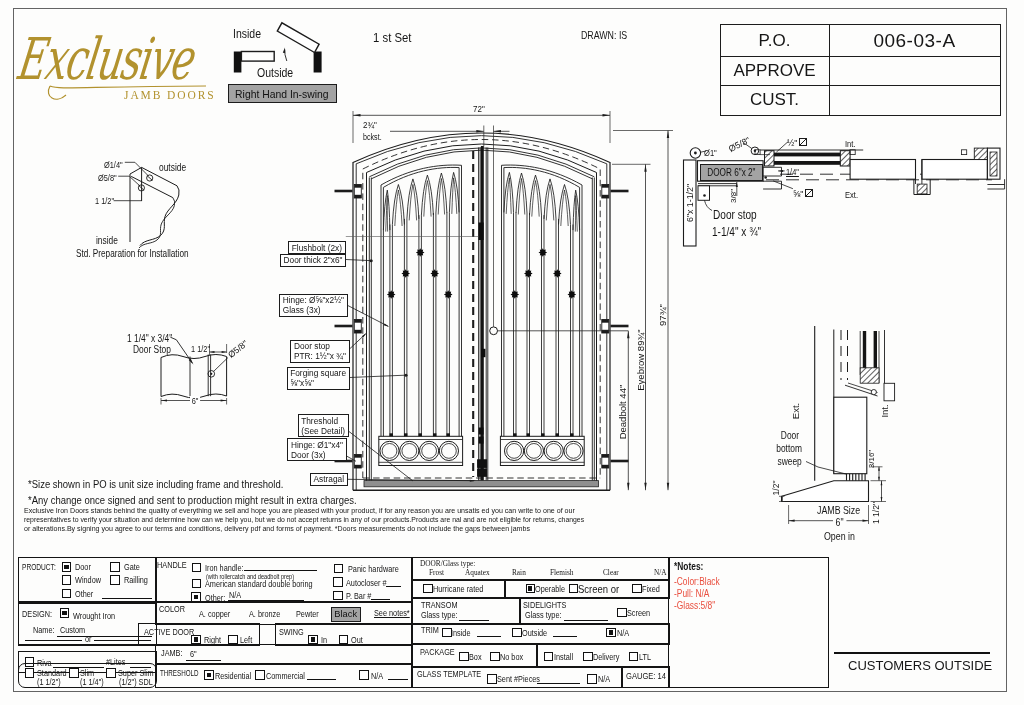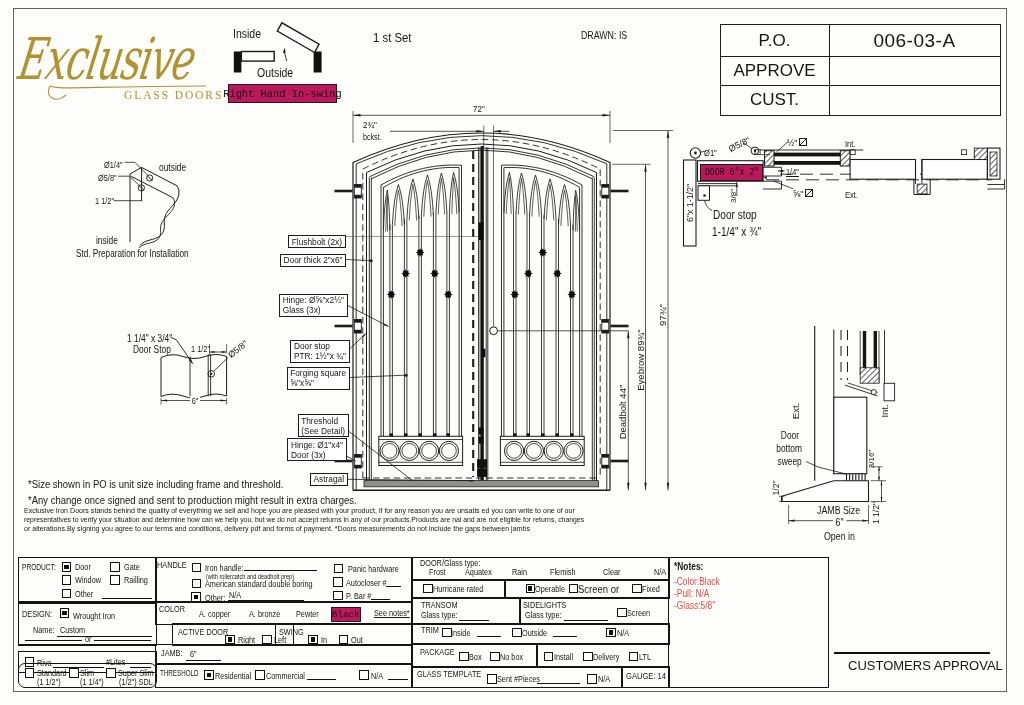--- a/index.html
+++ b/index.html
@@ -3,22 +3,22 @@
 <meta charset="utf-8">
 <style>
   html,body { margin:0; padding:0; background:#e8e8e8; }
   #sheet {
     position:relative; width:1024px; height:705px; background:#fdfdfc;
     font-family:"Liberation Sans", sans-serif; color:#111; overflow:hidden;
   }
   .t { position:absolute; white-space:nowrap; line-height:1.15; color:#161616; }
   .cd { transform:scaleX(0.84); transform-origin:left top; }
   .vt { transform:translate(-50%,-50%) rotate(-90deg); transform-origin:center; }
-  .box { position:absolute; border:1.2px solid #1c1c1c; background:#be185d;
-         display:flex; align-items:center; justify-content:center; white-space:nowrap;font-family:Liberation Mono, monospace; }
+  .box { position:absolute; border:1.2px solid #1c1c1c; background:#a3a3a3;
+         display:flex; align-items:center; justify-content:center; white-space:nowrap; }
   .pn { position:absolute; border:1.1px solid #141414; background:transparent; }
   .pn .t { line-height:1.1; }
   .cb { position:absolute; border:1.3px solid #111; background:#fff; box-sizing:border-box; }
   .cb.on::after { content:""; position:absolute; left:1.6px; top:1.6px; right:1.6px; bottom:1.6px; background:#111; }
   .bl { position:absolute; border-bottom:1.1px solid #111; height:1px; }
   .orline { position:absolute; border-top:1.6px solid #111; }
   .callout { position:absolute; border:1px solid #1c1c1c; background:#fff; font-size:8.3px;
              line-height:1.22; padding:0.5px 2.5px; color:#161616; white-space:nowrap; }
   .po { position:absolute; left:719.5px; top:24px; width:281px; height:91.5px;
         border-collapse:collapse; table-layout:fixed; }
@@ -408,21 +408,21 @@
 <line x1="806.0" y1="461.5" x2="818.0" y2="467.0" stroke="#1c1c1c" stroke-width="0.8"></line>
 <line x1="818.0" y1="467.0" x2="846.0" y2="474.0" stroke="#1c1c1c" stroke-width="0.8"></line>
 </g>
 </svg>
 <div style="position:absolute;left:13px;top:8px;width:992px;height:682px;border:1.4px solid #636363;box-sizing:content-box;"></div>
 <div style="position:absolute;left:22px;top:26px;width:195px;height:80px;">
 <svg width="195" height="85" style="position:absolute;left:0;top:0;" viewBox="0 0 195 85">
         <path d="M28,60 C22,71 34,78 44,69 M28,60 C38,64 58,60.5 184,60" stroke="#b2922e" stroke-width="1.2" fill="none"></path>
       </svg>
 <div class="logo-script">Exclusive</div>
-<div class="logo-sub">GLASS DOORS</div>
+<div class="logo-sub">JAMB DOORS</div>
 </div>
 <div class="t cd" style="left:233px;top:27px;font-size:12.5px;">Inside</div>
 <div class="t cd" style="left:257px;top:65.5px;font-size:12.5px;">Outside</div>
 <div class="box" style="left:227.5px;top:84px;width:107px;height:17px;font-size:11.3px;">
       <span style="transform:scaleX(0.92);white-space:nowrap;">Right Hand In-swing</span>
     </div>
 <div class="t cd" style="left:373px;top:29.5px;font-size:13.5px;">1 st Set</div>
 <div class="t cd" style="left:581px;top:29px;font-size:10.5px;">DRAWN: IS</div>
 <table class="po" cellspacing="0">
 <tbody>
@@ -450,21 +450,21 @@
 <div class="t cd" style="left:133px;top:344px;font-size:10px;">Door Stop</div>
 <div class="t cd" style="left:191px;top:343.8px;font-size:8.8px;">1 1/2"</div>
 <div class="t" style="left:226px;top:352px;font-size:8.8px;transform:rotate(-38deg);transform-origin:left top;">Ø5/8"</div>
 <div class="t cd" style="left:189.5px;top:396px;font-size:8.8px;background:#fff;padding:0 2px;">6"</div>
 <div class="t cd" style="left:472.5px;top:104px;font-size:9.5px;">72"</div>
 <div class="t cd" style="left:363px;top:119.5px;font-size:9.5px;">2¾"</div>
 <div class="t cd" style="left:363px;top:133px;font-size:8.5px;">bckst.</div>
 <div class="t vt" style="left:640.5px;top:360px;font-size:9.5px;">Eyebrow 89¾"</div>
 <div class="t vt" style="left:663px;top:315px;font-size:9.5px;">97¾"</div>
 <div class="t vt" style="left:623px;top:412px;font-size:9.5px;">Deadbolt 44"</div>
-<div class="callout" style="right:678.5px;top:235px;margin-left:33px;">
+<div class="callout" style="right:678.5px;top:241px;margin-left:33px;">
 <div>Flushbolt (2x)</div>
 </div>
 <div class="callout" style="right:678px;top:253.5px;">
 <div>Door thick 2"x6"</div>
 </div>
 <div class="callout" style="right:676.5px;top:293.5px;">
 <div>Hinge: Ø⅝"x2½"</div>
 <div>Glass (3x)</div>
 </div>
 <div class="callout" style="right:674.5px;top:339.5px;">
@@ -589,21 +589,21 @@
 <div class="pn" style="left:155px;top:601px;width:256px;height:21.5px;">
 <div class="t cd" style="left:2.5px;top:3px;font-size:8.7px;">COLOR</div>
 <div class="t cd" style="left:43.2px;top:7.6px;font-size:8.7px;">A. copper</div>
 <div class="t cd" style="left:92.7px;top:7.6px;font-size:8.7px;">A. bronze</div>
 <div class="t cd" style="left:139.6px;top:7.6px;font-size:8.7px;">Pewter</div>
 <div class="box" style="left:174.7px;top:5.2px;width:28px;height:12.5px;font-size:9.3px;border-width:1.3px;">
         <span>Black</span>
       </div>
 <div class="t cd" style="left:217.9px;top:6.9px;font-size:8.7px;text-decoration:underline;">See notes*</div>
 </div>
-<div class="pn" style="left:172px;top:622.5px;width:120px;height:21px;text-align:right;">
+<div class="pn" style="left:138px;top:622.5px;width:120px;height:21px;text-align:right;">
 <div class="t cd" style="left:4.6px;top:4.6px;font-size:8.7px;">ACTIVE DOOR</div>
 <span class="cb on" style="left:52.1px;top:11.2px;width:9.5px;height:9.5px;"></span>
 <div class="t cd" style="left:65.3px;top:12.8px;font-size:8.7px;">Right</div>
 <span class="cb" style="left:89.4px;top:11.2px;width:9.5px;height:9.5px;"></span>
 <div class="t cd" style="left:101.4px;top:12.8px;font-size:8.7px;">Left</div>
 </div>
 <div class="pn" style="left:275px;top:622.5px;width:136px;height:21px;">
 <div class="t cd" style="left:3.2px;top:4.6px;font-size:8.7px;">SWING</div>
 <span class="cb on" style="left:32.4px;top:11.2px;width:9.5px;height:9.5px;"></span>
 <div class="t cd" style="left:44.5px;top:12.8px;font-size:8.7px;">In</div>
@@ -619,21 +619,21 @@
 <div class="t cd" style="left:4px;top:4.5px;font-size:8.7px;transform:scaleX(0.72);">THRESHOLD</div>
 <span class="cb on" style="left:48.3px;top:6.3px;width:9.5px;height:9.5px;"></span>
 <div class="t cd" style="left:59.2px;top:7.5px;font-size:8.7px;">Residential</div>
 <span class="cb" style="left:99px;top:6.3px;width:9.5px;height:9.5px;"></span>
 <div class="t cd" style="left:110.2px;top:7.5px;font-size:8.7px;">Commercial</div>
 <span class="bl" style="left:150.6px;top:14.4px;width:29.5px;"></span>
 <span class="cb" style="left:203px;top:6.3px;width:9.5px;height:9.5px;"></span>
 <div class="t cd" style="left:214.8px;top:7.5px;font-size:8.7px;">N/A</div>
 <span class="bl" style="left:231.8px;top:14.4px;width:20px;"></span>
 </div>
-<div class="pn" style="left:411px;top:557px;width:256.5px;height:22px;">
+<div class="pn" style="left:411px;top:557px;width:256.5px;height:22px;font-family:Liberation Serif, serif;">
 <div class="t cd" style="left:8px;top:1.3px;font-size:8.7px;">DOOR/Glass type:</div>
 <div class="t cd" style="left:16.8px;top:10.4px;font-size:8.7px;">Frost</div>
 <div class="t cd" style="left:52.9px;top:10.4px;font-size:8.7px;">Aquatex</div>
 <div class="t cd" style="left:99.7px;top:10.4px;font-size:8.7px;">Rain</div>
 <div class="t cd" style="left:137.8px;top:10.4px;font-size:8.7px;">Flemish</div>
 <div class="t cd" style="left:190.6px;top:10.4px;font-size:8.7px;">Clear</div>
 <div class="t cd" style="left:241.6px;top:10.4px;font-size:8.7px;">N/A</div>
 </div>
 <div class="pn" style="left:411px;top:579px;width:93px;height:18px;">
 <span class="cb" style="left:11px;top:3.8px;width:9.5px;height:9.5px;"></span>
@@ -696,14 +696,14 @@
 <div class="pn" style="left:621px;top:666px;width:46.5px;height:19.5px;">
 <div class="t cd" style="left:4px;top:5px;font-size:9px;">GAUGE: 14</div>
 </div>
 <div class="pn" style="left:667.5px;top:557px;width:159px;height:128.5px;">
 <div class="t cd" style="left:5.1px;top:2.8px;font-size:10px;font-weight:bold;">*Notes:</div>
 <div class="t cd" style="left:5.1px;top:17.6px;font-size:10px;color:#e94f3f;">-Color:Black</div>
 <div class="t cd" style="left:5.1px;top:29.8px;font-size:10px;color:#e94f3f;">-Pull: N/A</div>
 <div class="t cd" style="left:5.1px;top:42px;font-size:10px;color:#e94f3f;">-Glass:5/8"</div>
 </div>
 <div style="position:absolute;left:834px;top:652.3px;width:156px;height:0;border-top:2.4px solid #111;"></div>
-<div class="t" style="left:848px;top:658.5px;font-size:13px;">CUSTOMERS APPROVAL</div>
+<div class="t" style="left:848px;top:658.5px;font-size:13px;">CUSTOMERS OUTSIDE</div>
 </div>
 
 </body></html>

